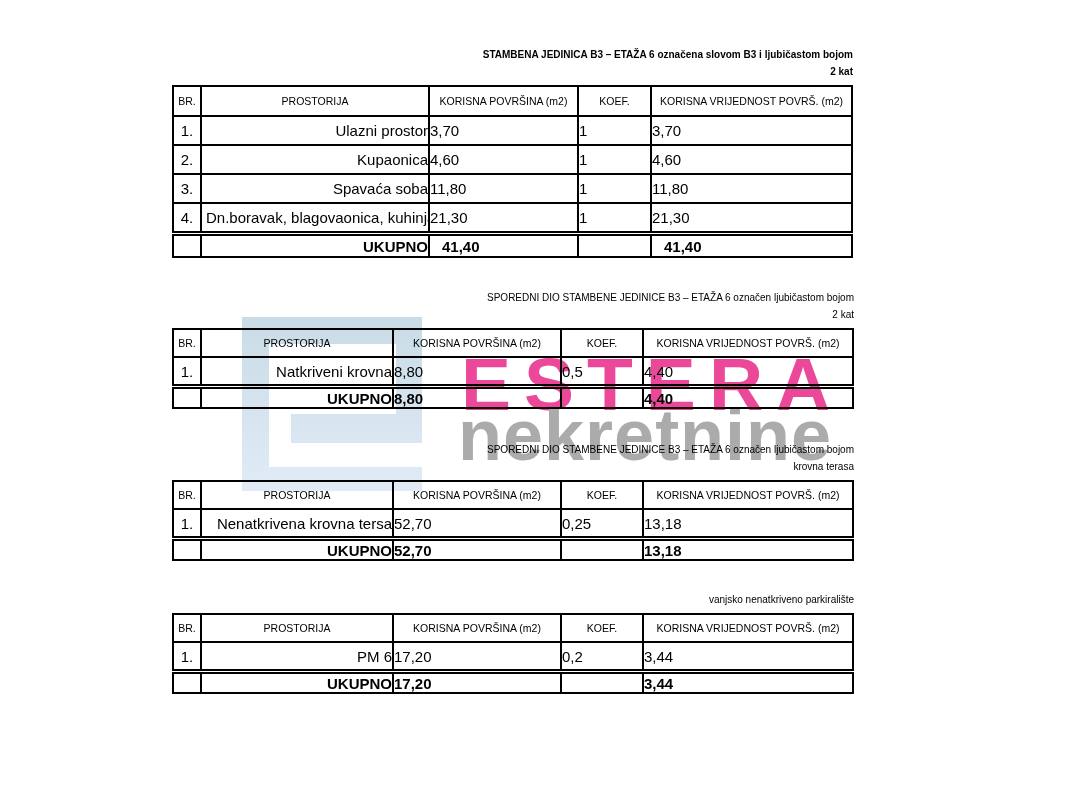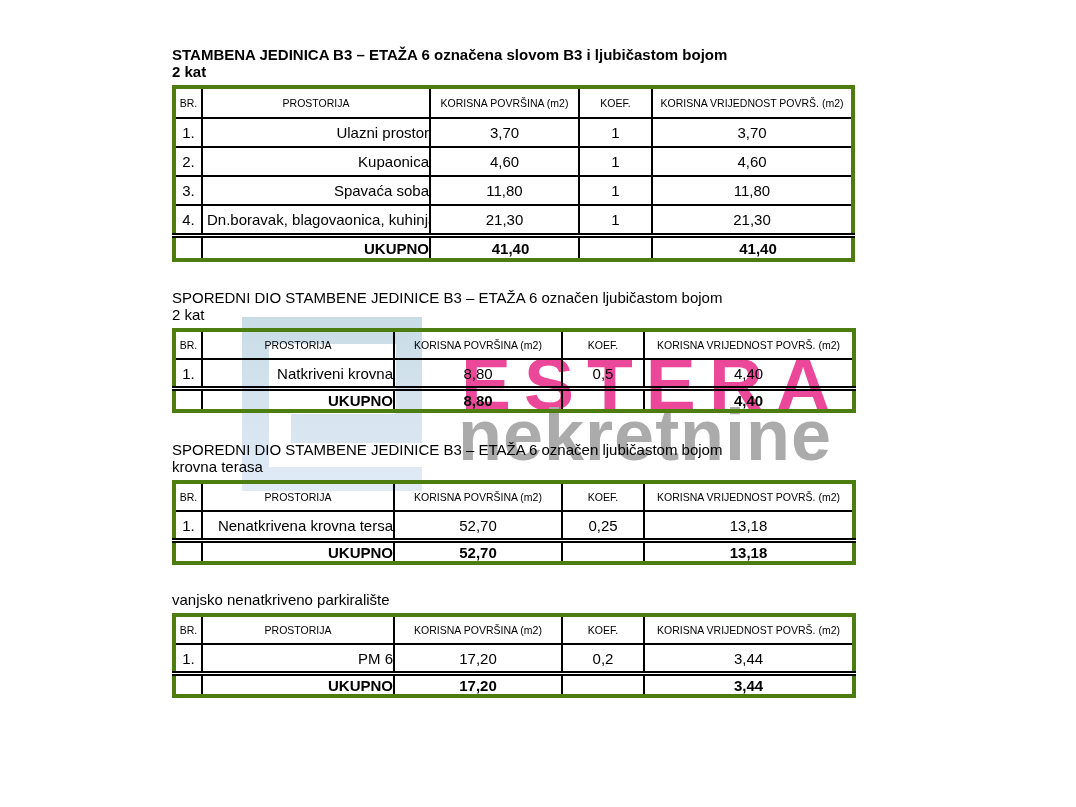--- a/index.html
+++ b/index.html
@@ -29,32 +29,32 @@
     font-size:72px;font-weight:bold;line-height:72px;
     letter-spacing:1px;color:#ababab;white-space:nowrap;
   }
 
   
   .section{position:absolute;left:172px;z-index:1;}
   #sec-0{top:46px;}
   #sec-1{top:289px;}
   #sec-2{top:441px;}
   #sec-3{top:591px;}
-  .sec-title,.sec-subtitle{font-size:15px;line-height:17px;white-space:nowrap;}
+  .sec-title,.sec-subtitle{font-size:10px;line-height:17px;white-space:nowrap;text-align:right;}
   .bold{font-weight:bold;}
 
   
   table{border-collapse:collapse;table-layout:fixed;margin-top:5px;}
-  table.tbl{border:4px solid #4d7c0f;}
+  table.tbl{border:2px solid #4d7c0f;}
   .tbl th,.tbl td{border:2px solid #000;overflow:hidden;white-space:nowrap;vertical-align:middle;}
   .tbl th{font-weight:normal;font-size:10.5px;text-align:center;padding:0 2px;}
   .tbl td{font-size:15px;padding:0;}
   .c-br{text-align:center;}
   .c-pr{text-align:right;padding-left:4px !important;}
-  .c-num{text-align:center;}
+  .c-num{text-align:left;}
   .tm{width:679px;}
   .ts{width:680px;}
   .tm .hrow th{height:28px;}
   .tm .drow td{height:27px;}
   .ts .hrow th{height:26px;}
   .ts .drow td{height:26px;}
   .trow td{border-top:5px double #000;font-weight:bold;}
   .tm .trow td{height:20px;padding-left:12px;}
   .ts .trow td{height:18px;}
 </style>

